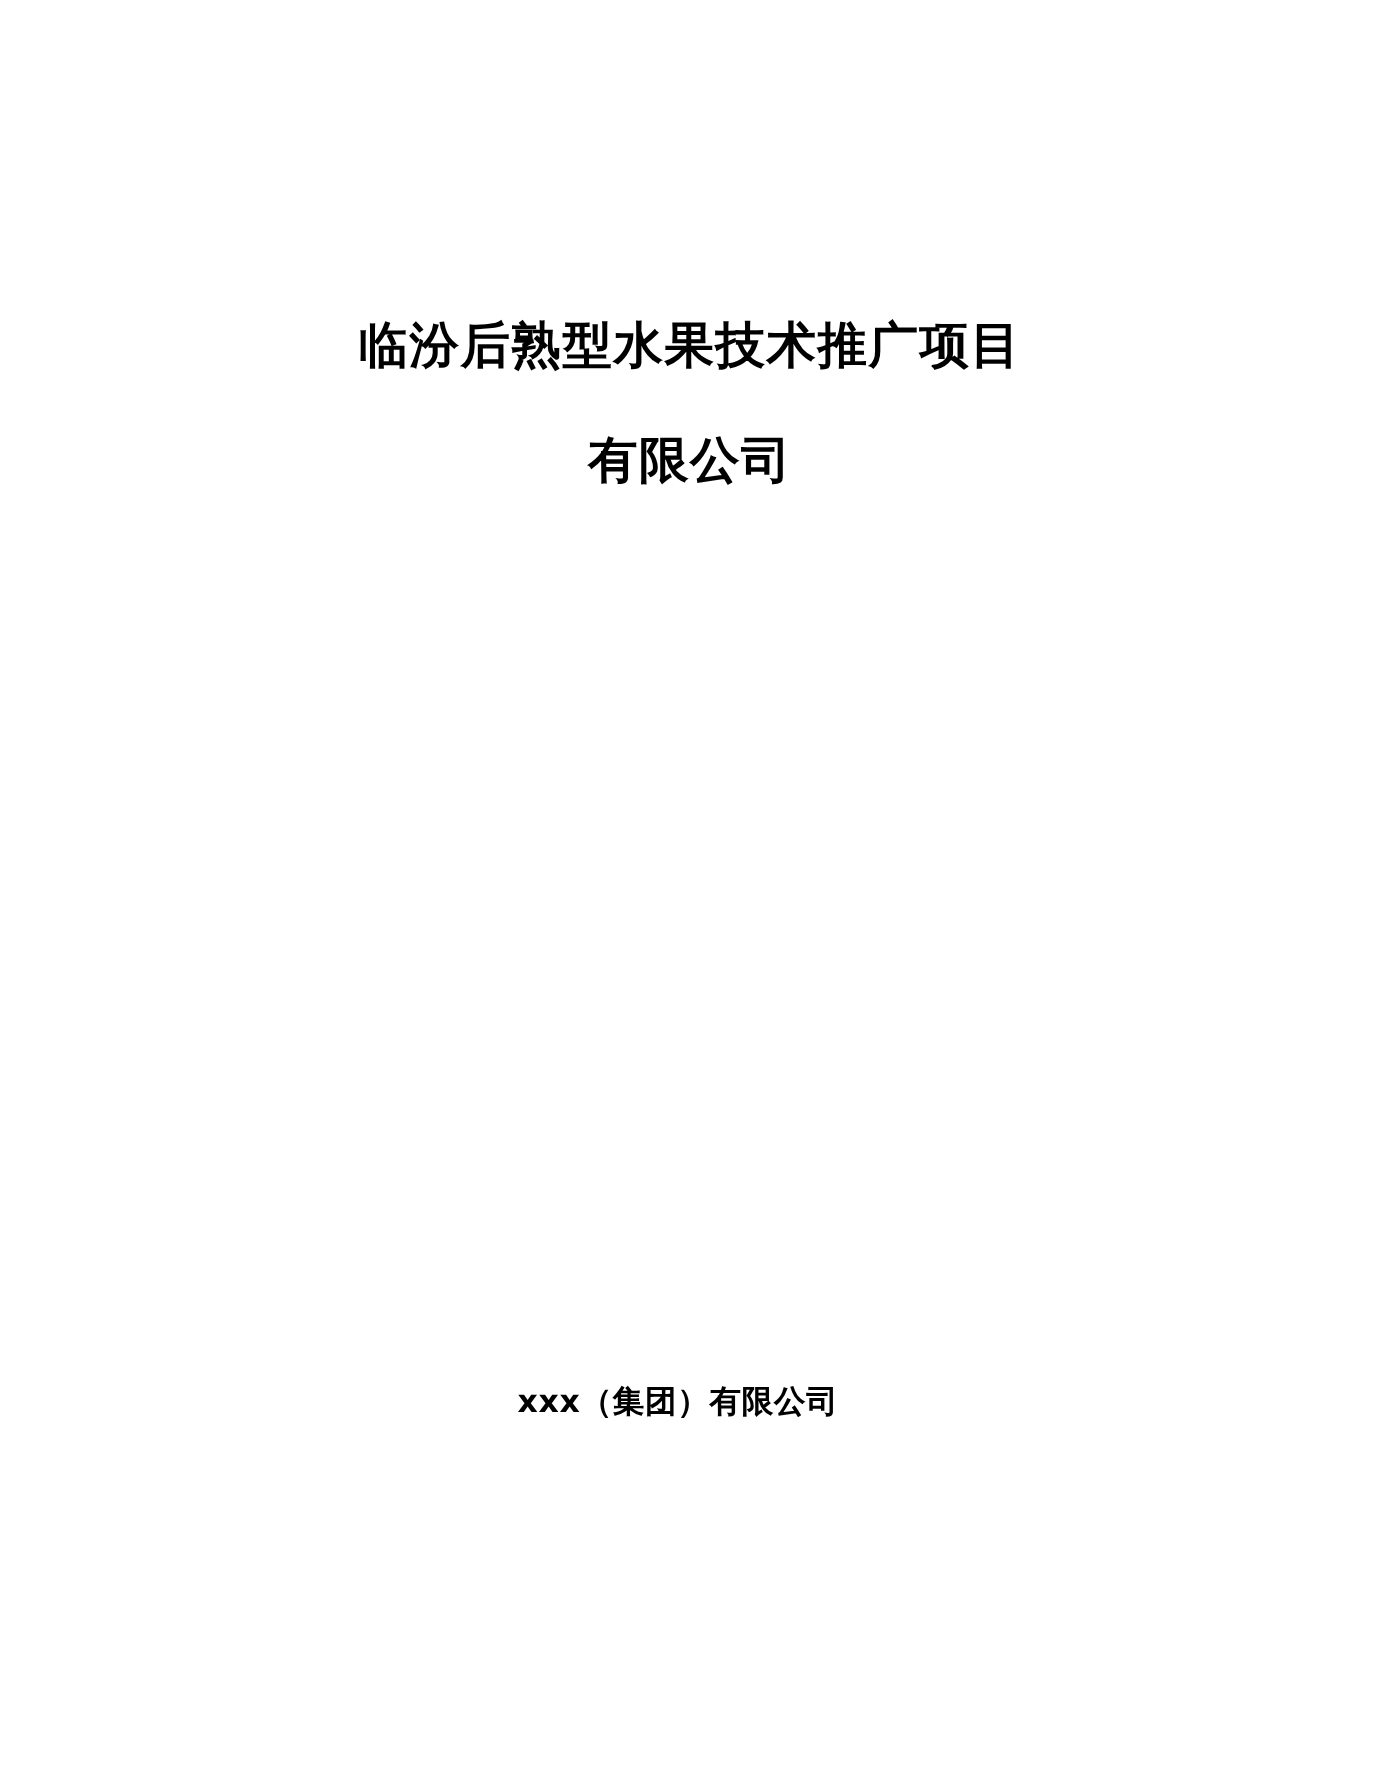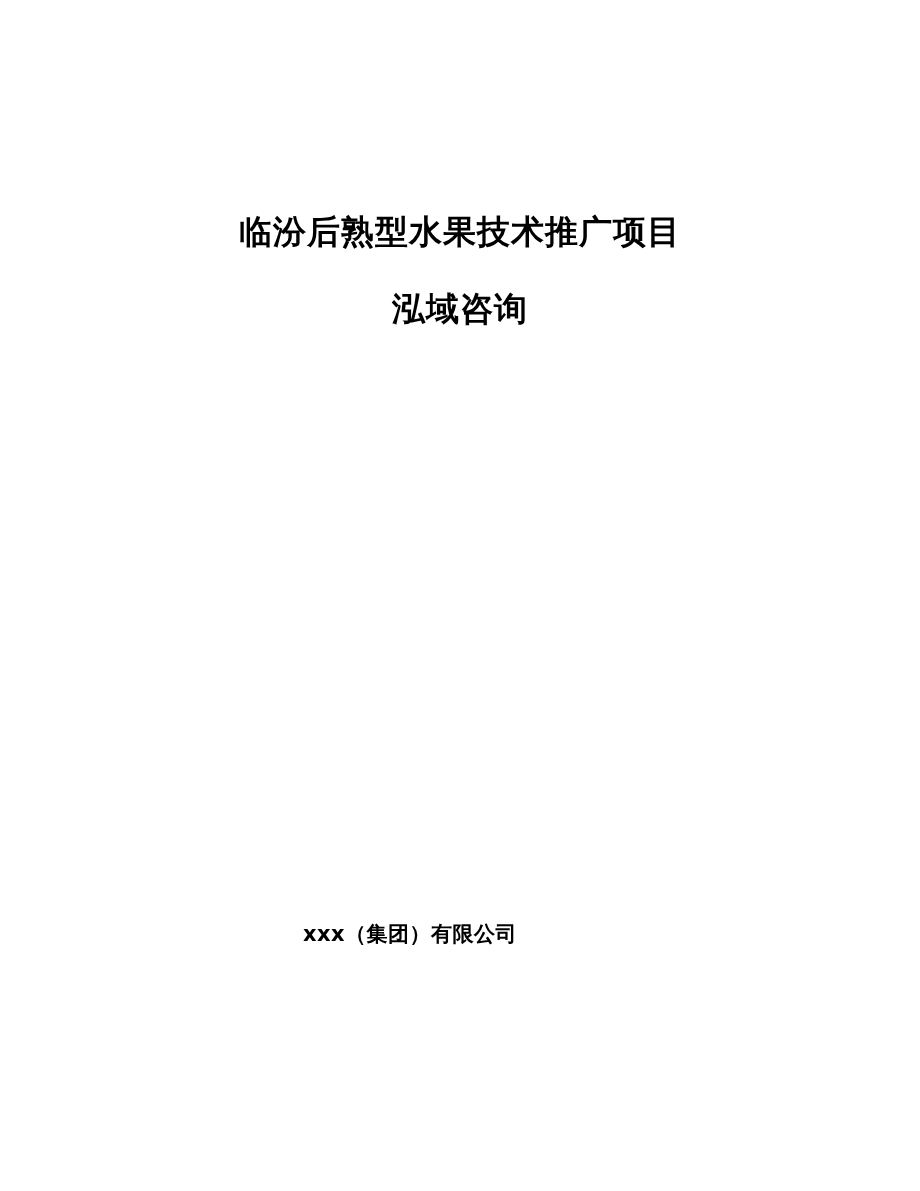--- a/index.html
+++ b/index.html
@@ -33,53 +33,54 @@
     white-space: nowrap;
   }
   .title-block {
     position: absolute;
     top: 215px;
     left: 0;
     width: 920px;
     text-align: center;
   }
   .title-line {
-    font-family: Liberation Sans, sans-serif;
+    font-family: Liberation Serif, serif;
     font-weight: 700;
     font-size: 33px;
     letter-spacing: 1px;
     line-height: 1.0;
     color: #000000;
   }
   .title-line.first {
     margin-bottom: 44px;
   }
   .company-block {
     position: absolute;
     top: 920px;
     left: 0;
     width: 820px;
     text-align: center;
+    padding-left: 42px;
   }
   .company-name {
     font-family: "DejaVu Sans", sans-serif;
     font-weight: 700;
     font-size: 21px;
     letter-spacing: 0.5px;
     color: #000000;
   }
 </style>
 </head>
 <body>
 
 <div class="page">
 
 
   <div class="title-block">
     <div class="title-line first">临汾后熟型水果技术推广项目</div>
-    <div class="title-line">泓域咨询</div>
+    <div class="title-line">有限公司</div>
   </div>
 
   <div class="company-block">
     <div class="company-name">xxx（集团）有限公司</div>
   </div>
 
 </div>
 
 </body></html>

